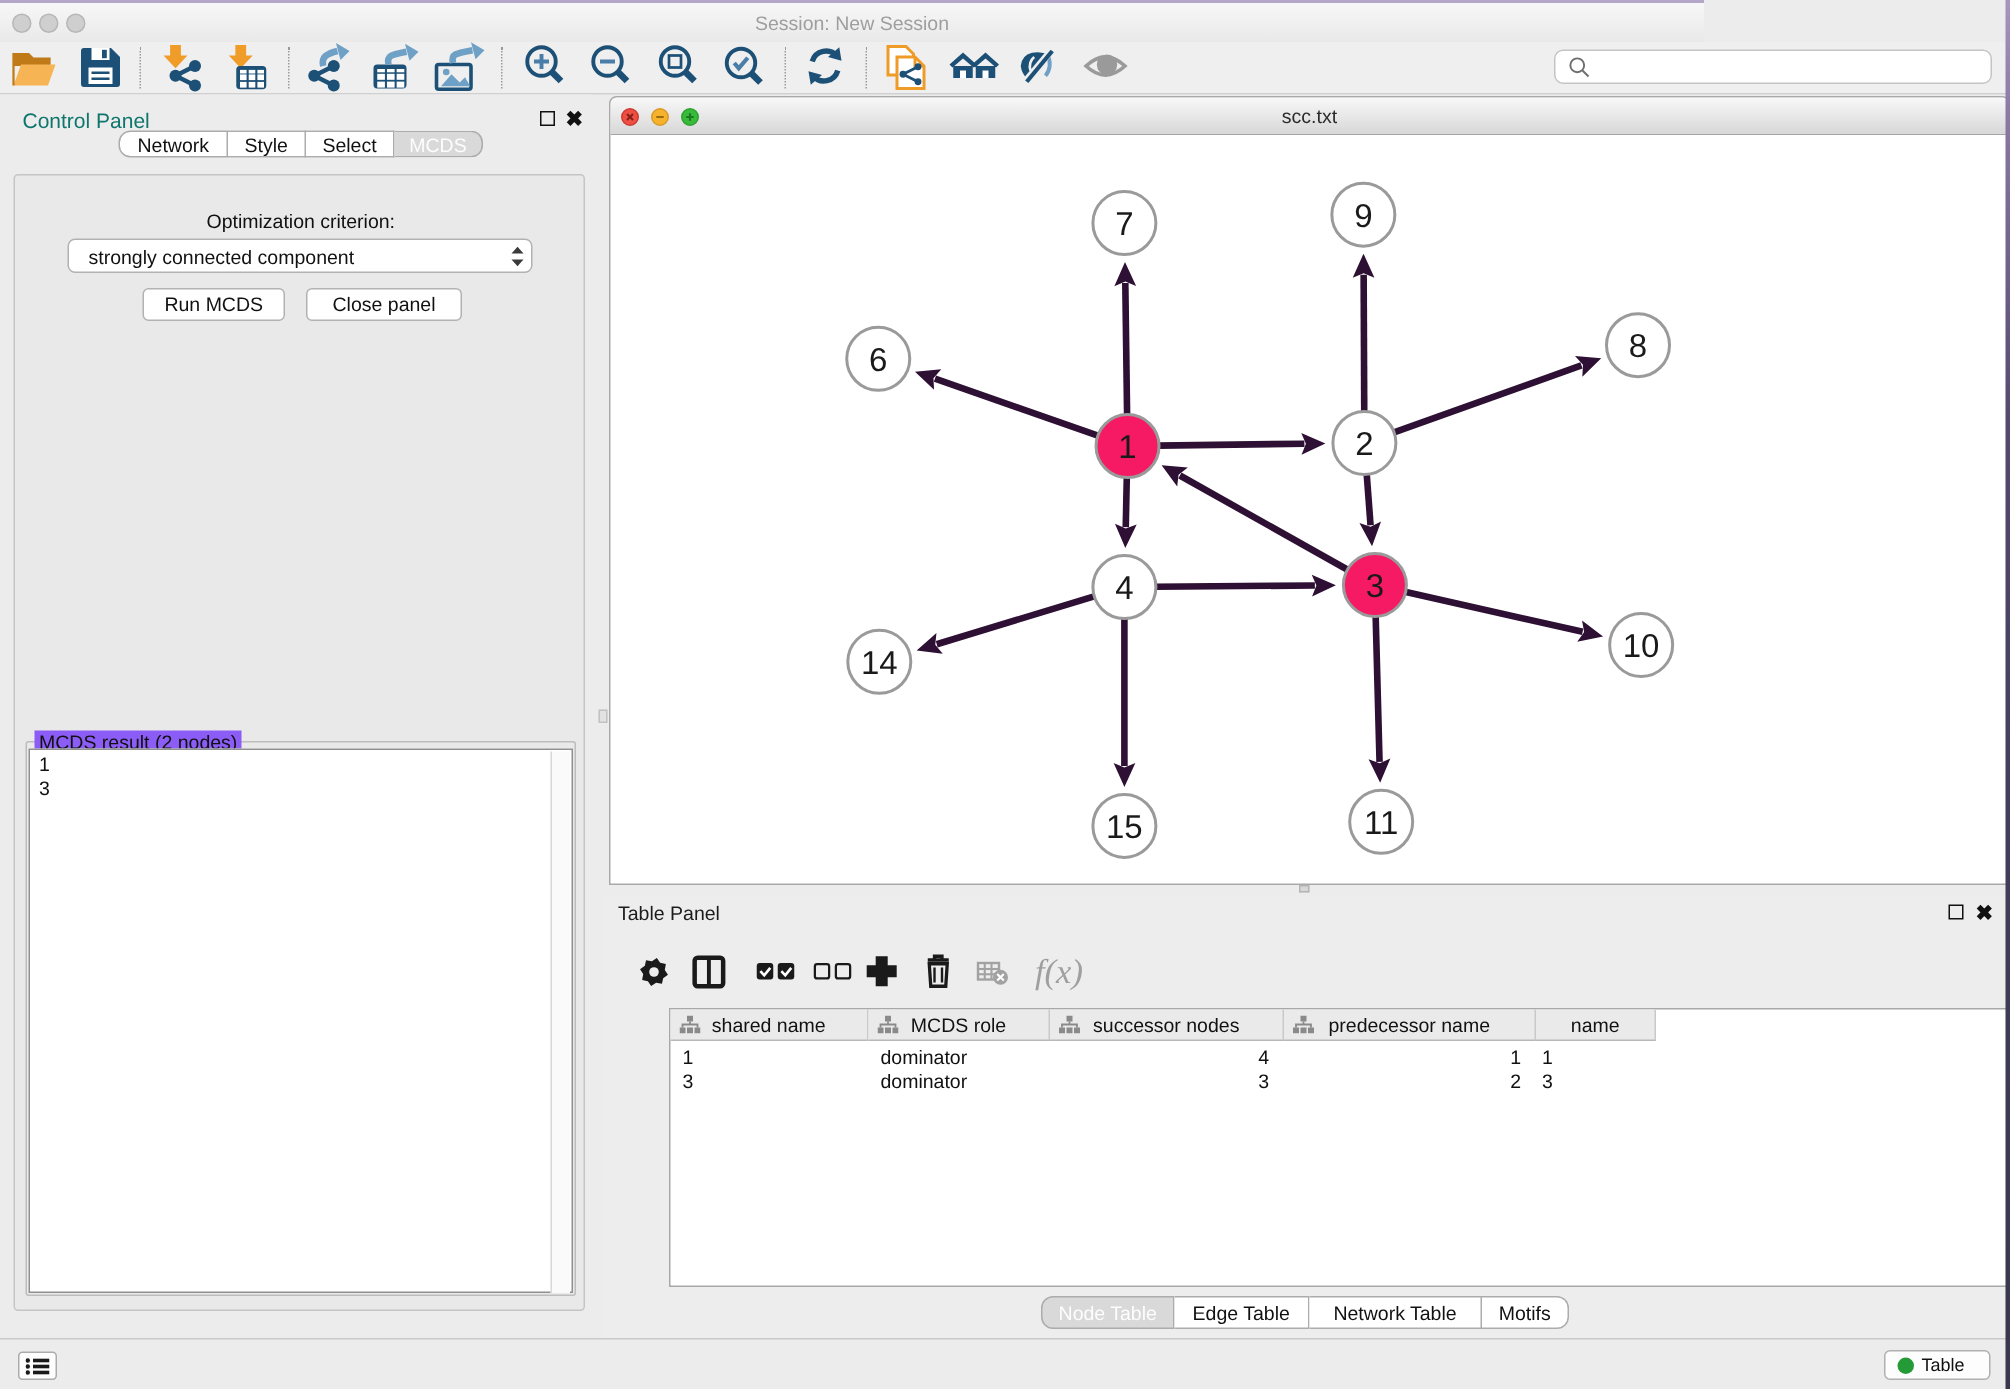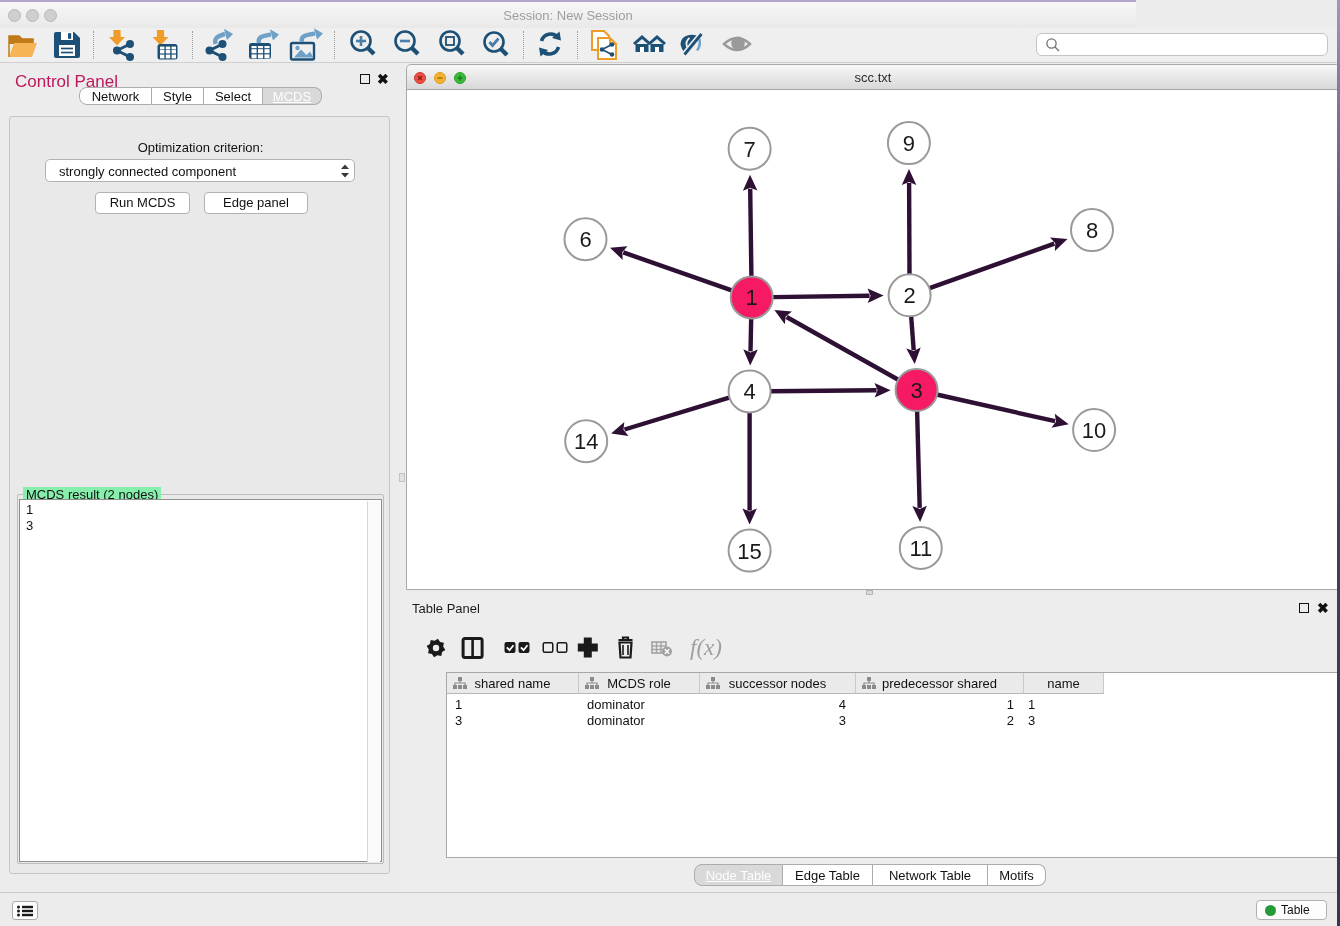--- a/index.html
+++ b/index.html
@@ -17,45 +17,45 @@
 
 
 #toolbar { left:0; top:28px; width:1340px; height:35px; background:#efefef;
   border-bottom:1px solid #d0d0d0; }
 .tsep { position:absolute; top:3px; height:28px; width:0; border-left:1px dotted #9a9a9a; }
 #searchbox { position:absolute; left:1036px; top:5px; width:292px; height:23px;
   background:#fff; border:1px solid #c4c4c4; border-radius:6px; }
 
 
 #cpanel { left:0; top:63px; width:395px; height:829px; background:#ececec; }
-#cpanel-title { position:absolute; left:15px; top:9px; font-size:17px; color:#be185d; }
+#cpanel-title { position:absolute; left:15px; top:9px; font-size:14px; color:#0f766e; }
 .floatbtn { position:absolute; top:11px; width:10px; height:10px; border:1.5px solid #111; background:transparent; }
 .closex { position:absolute; top:5px; font-size:14px; font-weight:bold; color:#111; }
 #cpanel-box { position:absolute; left:9px; top:53px; width:381px; height:758px;
   background:#e9e9e9; border:1px solid #c5c5c5; border-radius:3px; }
 
 
 .segtabs { position:absolute; display:flex; font-size:13px; }
 .seg { height:18px; line-height:17px; text-align:center; background:#fff;
   border:1px solid #acacac; border-left:none; color:#111; }
 .seg.first { border-left:1px solid #acacac; border-radius:8px 0 0 8px; }
 .seg.last { border-radius:0 8px 8px 0; }
-.seg.sel { background:#d9d9d9; color:#fdfdfd;text-decoration:underline; }
+.seg.sel { background:#d9d9d9; color:#fdfdfd; }
 .segtabs.tall .seg { height:22px; line-height:21px; }
 
 #optlabel { position:absolute; left:0; top:23px; width:381px; text-align:center; font-size:13px; color:#111; }
 #combo { position:absolute; left:35px; top:42px; width:310px; height:23px; background:#fff;
   border:1px solid #b2b2b2; border-radius:5px; }
 #combo .ctext { position:absolute; left:13px; top:4px; font-size:13px; color:#111; }
 .btn { position:absolute; height:22px; background:#fff; border:1px solid #b2b2b2;
   border-radius:4px; font-size:13px; color:#111; text-align:center; line-height:20px; }
 
 #groupbox { position:absolute; left:7px; top:377px; width:367px; height:370px;
   border:1px solid #bdbdbd; border-radius:2px; }
-#grouplabel { position:absolute; left:5px; top:-8px; background:#86efac; padding:0 3px;
+#grouplabel { position:absolute; left:5px; top:-8px; background:#8b5cf6; padding:0 3px;
   font-size:13px; color:#111; }
 #mcdslist { position:absolute; left:1px; top:4px; width:363px; height:363px; background:#fff;
   border:1px solid #8f8f8f; }
 #mcdslist .scroll { position:absolute; right:1px; top:1px; width:13px; height:361px;
   background:#fafafa; border-left:1px solid #d8d8d8; }
 #mcdslist .item { position:absolute; left:6px; font-size:13px; color:#111; }
 
 
 #netwin { left:406px; top:64px; width:934px; height:526px; background:#fff;
   border:1px solid #a9a9a9; border-radius:5px 5px 0 0; }
@@ -221,21 +221,21 @@
   <div id="cpanel-box">
     <div id="combo">
       <div class="ctext">strongly connected component</div>
       <svg width="12" height="16" style="position:absolute;right:3px;top:3px" viewBox="0 0 12 16">
         <path d="M2 6 L6 1.5 L10 6 Z" fill="#3a3a3a"></path>
         <path d="M2 10 L6 14.5 L10 10 Z" fill="#3a3a3a"></path>
       </svg>
     </div>
     <div id="optlabel">Optimization criterion:</div>
     <div class="btn" style="left:85px; top:75px; width:95px;">Run MCDS</div>
-    <div class="btn" style="left:194px; top:75px; width:104px;">Edge panel</div>
+    <div class="btn" style="left:194px; top:75px; width:104px;">Close panel</div>
     <div id="groupbox">
       <div id="grouplabel">MCDS result (2 nodes)</div>
       <div id="mcdslist">
         <div class="item" style="top:2px">1</div>
         <div class="item" style="top:18px">3</div>
         <div class="scroll"></div>
       </div>
     </div>
   </div>
 </div>
@@ -383,21 +383,21 @@
 <div class="lbl">successor nodes</div>
       </div>
 <div class="th" style="left:409px;width:168px">
 <svg width="14" height="12" viewBox="0 0 14 12" style="position:absolute;left:6px;top:4px">
           <rect x="5" y="0" width="4" height="4" fill="#8a8a8a"></rect>
           <path d="M7 4 v2 M2 8 v-2 h10 v2" fill="none" stroke="#8a8a8a" stroke-width="1.2"></path>
           <rect x="0" y="8" width="4" height="4" fill="#8a8a8a"></rect>
           <rect x="5" y="8" width="4" height="4" fill="#8a8a8a"></rect>
           <rect x="10" y="8" width="4" height="4" fill="#8a8a8a"></rect>
         </svg>
-<div class="lbl">predecessor shared</div>
+<div class="lbl">predecessor name</div>
       </div>
 <div class="th" style="left:577px;width:80px">
 <div class="lbl">name</div>
       </div>
 <div class="td" style="left:8px;top:24px">1</div>
 <div class="td" style="left:140px;top:24px">dominator</div>
 <div class="td" style="left:253px;top:24px;width:146px;text-align:right">4</div>
 <div class="td" style="left:409px;top:24px;width:158px;text-align:right">1</div>
 <div class="td" style="left:581px;top:24px">1</div>
 <div class="td" style="left:8px;top:40px">3</div>

